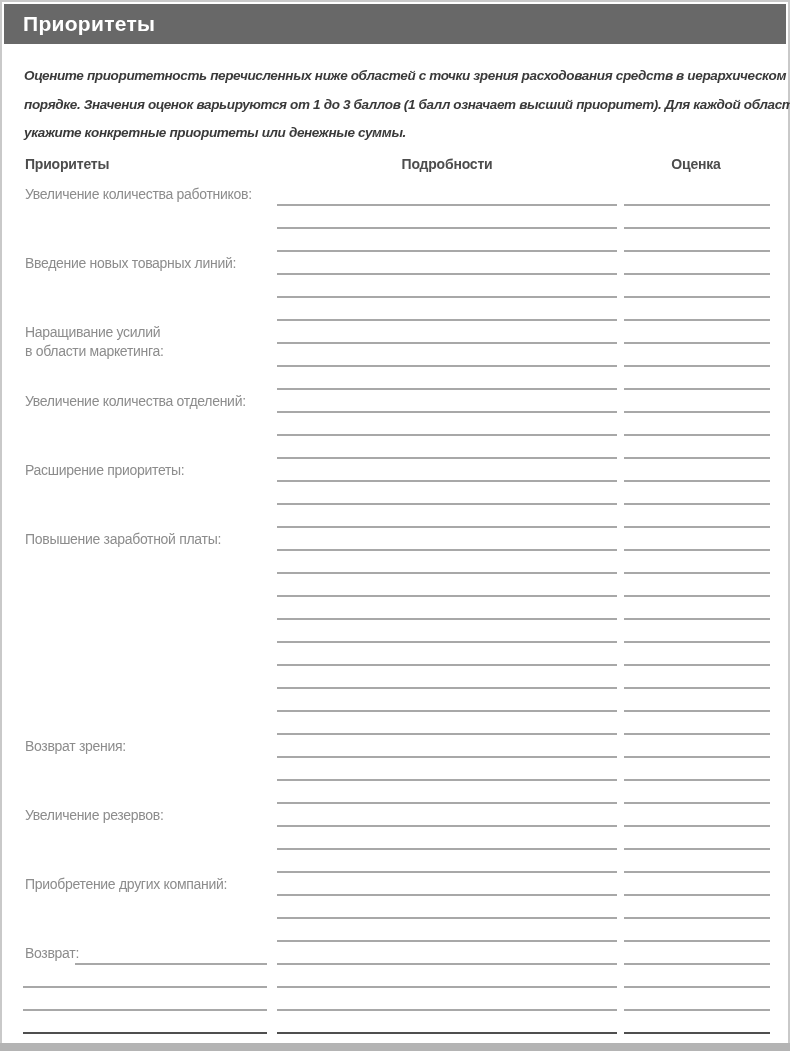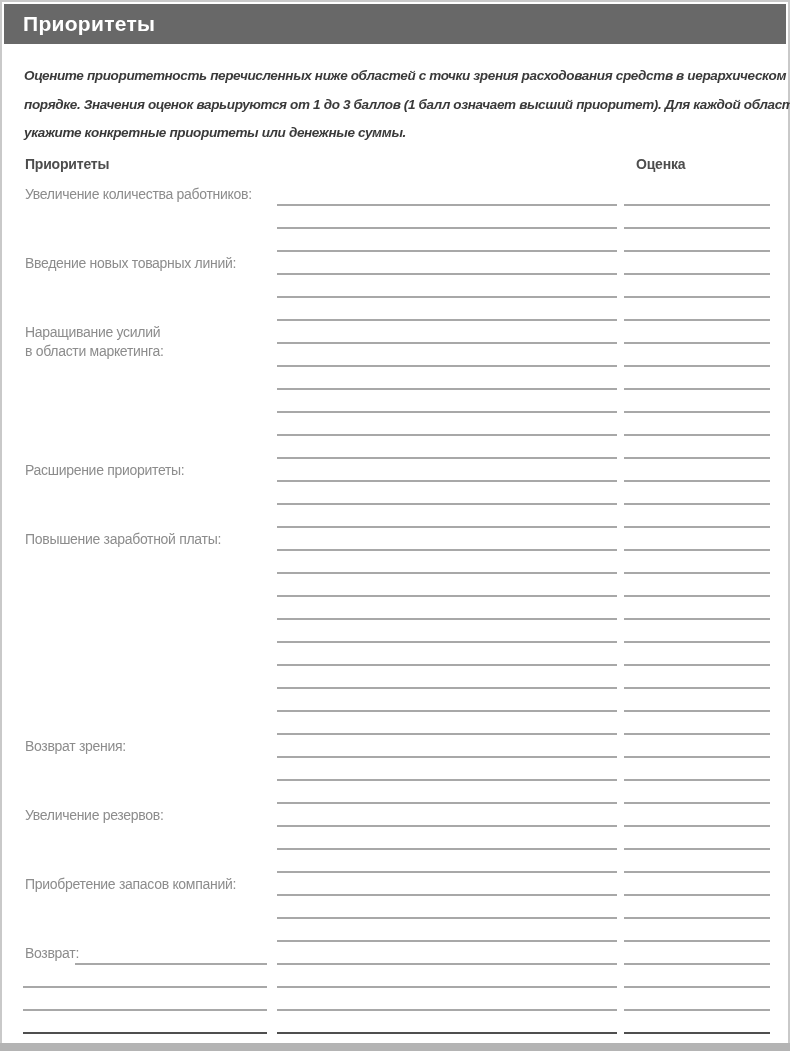--- a/index.html
+++ b/index.html
@@ -24,21 +24,21 @@
     position:absolute; left:24px; top:62px; margin:0;
     font-size:13.5px; line-height:28.5px; font-weight:bold; font-style:italic;
     color:#3a3a3a; letter-spacing:-0.35px; white-space:pre;
   }
   .col-head {
     position:absolute; top:156px; font-size:14px; font-weight:bold;
     color:#4d4d4d; letter-spacing:-0.2px;
   }
   .col-head.c-priorities { left:25px; }
   .col-head.c-details { left:277px; width:340px; text-align:center; }
-  .col-head.c-score  { left:636px; width:146px; }
+  .col-head.c-score  { left:623px; width:146px; text-align:center; }
   .item-label {
     position:absolute; left:25px; font-size:14px; line-height:19px;
     color:#8c8c8c; letter-spacing:-0.3px; white-space:pre;
   }
   .rule { position:absolute; height:2px; background:#a8a8a8; }
   .bottom-strip {
     position:absolute; left:0; right:0; bottom:0; height:8px;
     background:#b4b4b4;
   }
 </style>
@@ -50,31 +50,33 @@
 
   <div class="header-bar">
     <span class="title">Приоритеты</span>
   </div>
 
   <p class="intro">Оцените приоритетность перечисленных ниже областей с точки зрения расходования средств в иерархическом
 порядке. Значения оценок варьируются от 1 до 3 баллов (1 балл означает высший приоритет). Для каждой области
 укажите конкретные приоритеты или денежные суммы.</p>
 
   <div class="col-head c-priorities">Приоритеты</div>
+  <div class="col-head c-details">Подробности</div>
   <div class="col-head c-score">Оценка</div>
 
   <div class="item-label" style="top:185px">Увеличение количества работников:</div>
   <div class="item-label" style="top:254px">Введение новых товарных линий:</div>
   <div class="item-label" style="top:323px">Наращивание усилий
 в области маркетинга:</div>
+  <div class="item-label" style="top:392px">Увеличение количества отделений:</div>
   <div class="item-label" style="top:461px">Расширение приоритеты:</div>
   <div class="item-label" style="top:530px">Повышение заработной платы:</div>
   <div class="item-label" style="top:737px">Возврат зрения:</div>
   <div class="item-label" style="top:806px">Увеличение резервов:</div>
-  <div class="item-label" style="top:875px">Приобретение запасов компаний:</div>
+  <div class="item-label" style="top:875px">Приобретение других компаний:</div>
   <div class="item-label" style="top:944px">Возврат:</div>
 
   <div id="ruling">
       <div class="rule" style="left: 277px; width: 340px; top: 204px; background: rgb(168, 168, 168);"></div>
       <div class="rule" style="left: 624px; width: 146px; top: 204px; background: rgb(168, 168, 168);"></div>
       <div class="rule" style="left: 277px; width: 340px; top: 227px; background: rgb(168, 168, 168);"></div>
       <div class="rule" style="left: 624px; width: 146px; top: 227px; background: rgb(168, 168, 168);"></div>
       <div class="rule" style="left: 277px; width: 340px; top: 250px; background: rgb(168, 168, 168);"></div>
       <div class="rule" style="left: 624px; width: 146px; top: 250px; background: rgb(168, 168, 168);"></div>
       <div class="rule" style="left: 277px; width: 340px; top: 273px; background: rgb(168, 168, 168);"></div>

